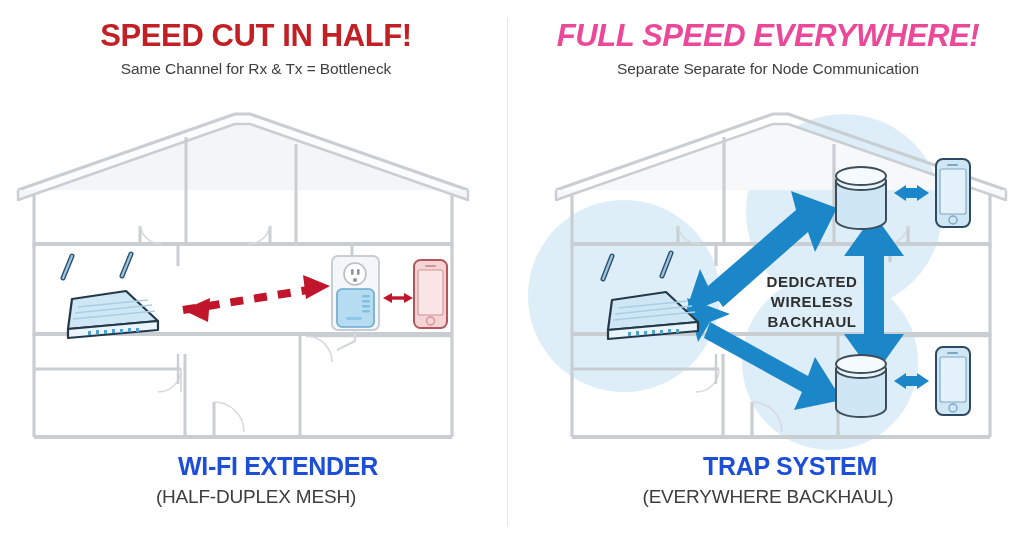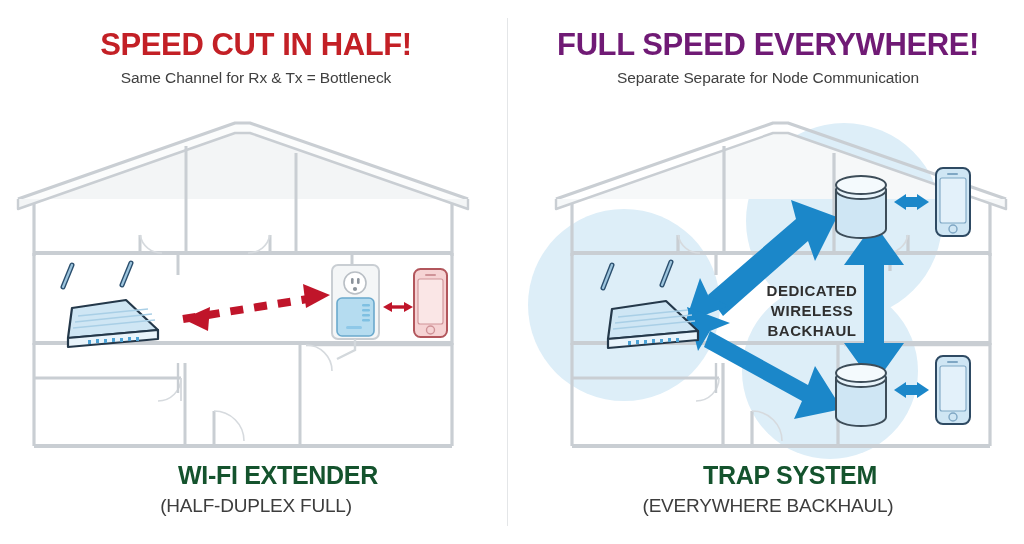--- a/index.html
+++ b/index.html
@@ -4,44 +4,44 @@
 <style>
   html,body{margin:0;padding:0;}
   body{
     width:1024px;height:544px;
     background:#ffffff;
     font-family:"Liberation Sans", sans-serif;
     overflow:hidden;
     position:relative;
   }
   .stage{position:absolute;inset:0;width:1024px;height:544px;}
-  .panel{position:absolute;top:13px;height:453px;width:512px;}
+  .panel{position:absolute;top:4px;height:453px;width:512px;}
   .panel-left{left:0;}
   .panel-right{left:512px;}
 
   .divider{
     position:absolute;left:507px;top:18px;width:1px;height:508px;
     background:#e4e6e8;
   }
 
   .head{position:absolute;left:0;width:512px;text-align:center;}
   .head-title{
     font-size:31px;font-weight:bold;letter-spacing:-0.4px;
     line-height:1;margin:0;
   }
   .head-title.red{color:#c32026;}
-  .head-title.blue{color:#701a75;}
+  .head-title.blue{color:#ec4899;font-style:italic;}
   .head-sub{
     font-size:15.5px;color:#404040;margin:0;padding-top:9px;
     letter-spacing:-0.1px;
   }
 
   .foot{position:absolute;left:0;width:512px;text-align:center;}
   .foot-title{
-    font-size:25px;font-weight:bold;color:#14532d;letter-spacing:-0.3px;
+    font-size:25px;font-weight:bold;color:#1d4ed8;letter-spacing:-0.3px;
     margin:0;line-height:1;padding-left:44px;
   }
   .foot-sub{
     font-size:19px;color:#3d3d3d;margin:0;padding-top:7px;letter-spacing:-0.2px;
   }
 
   svg{display:block;}
   .svg-abs{position:absolute;left:0;top:0;}
   text{font-family:"Liberation Sans", sans-serif;}
   .bh-text{
@@ -160,21 +160,21 @@
       <g>
         <rect x="414" y="256" width="33" height="68" rx="6.5" fill="#f6d3d4" stroke="#b2565c" stroke-width="2"></rect>
         <rect x="418" y="266" width="25" height="45" rx="2" fill="#fae6e6" stroke="#cf9398" stroke-width="1.1"></rect>
         <rect x="425" y="261" width="11" height="2" rx="1" fill="#cf9398"></rect>
         <circle cx="430.5" cy="317" r="4" fill="none" stroke="#cf9398" stroke-width="1.4"></circle>
       </g>
     </svg>
 
     <div class="foot" style="top:450px;">
       <p class="foot-title">WI-FI EXTENDER</p>
-      <p class="foot-sub">(HALF-DUPLEX FULL)</p>
+      <p class="foot-sub">(HALF-DUPLEX MESH)</p>
     </div>
   </div>
 
   <div class="divider"></div>
 
   <div class="panel panel-right">
 
     <div class="head" style="top:16px;">
       <p class="head-title blue">FULL SPEED EVERYWHERE!</p>
       <p class="head-sub">Separate Separate for Node Communication</p>

